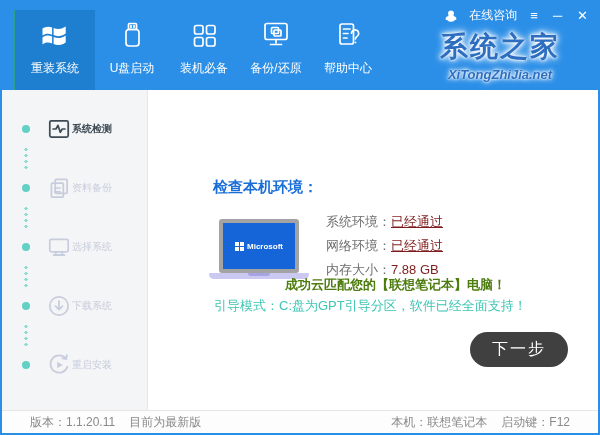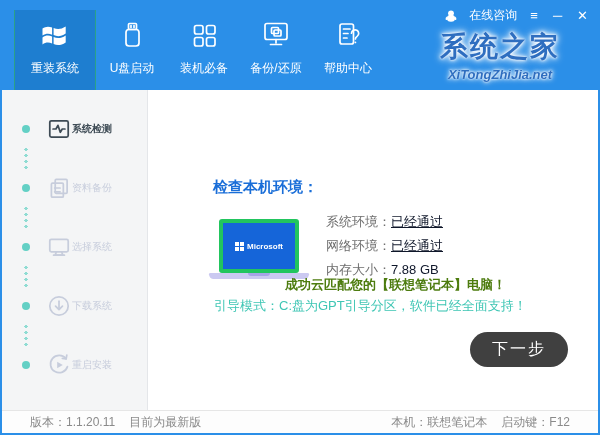--- a/index.html
+++ b/index.html
@@ -60,36 +60,36 @@
     background-size:4px 6px; background-repeat:repeat-y;
   }
   
   .main { position:relative; flex:1; background:#fff; }
   .main-title { position:absolute; left:65px; top:88px; font-size:15px; font-weight:bold; color:#1a6ed8; }
   .check-row { position:absolute; left:61px; top:121px; display:flex; }
   
   .laptop { width:100px; margin-top:8px; }
   .screen {
     width:80px; height:54px; margin:0 auto; background:#1565d9;
-    border:4px solid #22c55e; border-radius:3px;
+    border:4px solid #a3a3a3; border-radius:3px;
     display:flex; align-items:center; justify-content:center; gap:3px;
   }
   .ms-squares { display:grid; grid-template-columns:4px 4px; grid-template-rows:4px 4px; gap:1px; }
   .ms-squares span { background:#fff; }
   .ms-text { color:#fff; font-size:8px; font-weight:bold; letter-spacing:0; }
   .base { position:relative; width:100px; height:6px; background:#cbc9f1; border-radius:2px 2px 7px 7px; }
   .base::after {
     content:""; position:absolute; left:39px; top:0; width:22px; height:3px;
     background:#a7a4e6; border-radius:0 0 3px 3px;
   }
   
   .status-list { margin-left:17px; padding-top:2px; }
   .status-line { font-size:13px; height:24px; line-height:18px; }
   .status-label { color:#6f6f6f; }
-  .status-value { color:#0f172a; }
+  .status-value { color:#7f1d1d; }
   .status-value.pass { text-decoration:underline; }
   .match-line { position:absolute; left:137px; top:186px; font-size:13px; font-weight:bold; color:#4d7c0f; }
   .boot-line { position:absolute; left:66px; top:207px; font-size:13px; color:#3ec6b4; }
   .next-btn {
     position:absolute; right:30px; top:242px; width:98px; height:35px;
     background:#404040; border:none; border-radius:18px; color:#fff; font-size:16px;
     letter-spacing:2px; cursor:pointer; font-family:inherit;
   }
   
   .footer {

